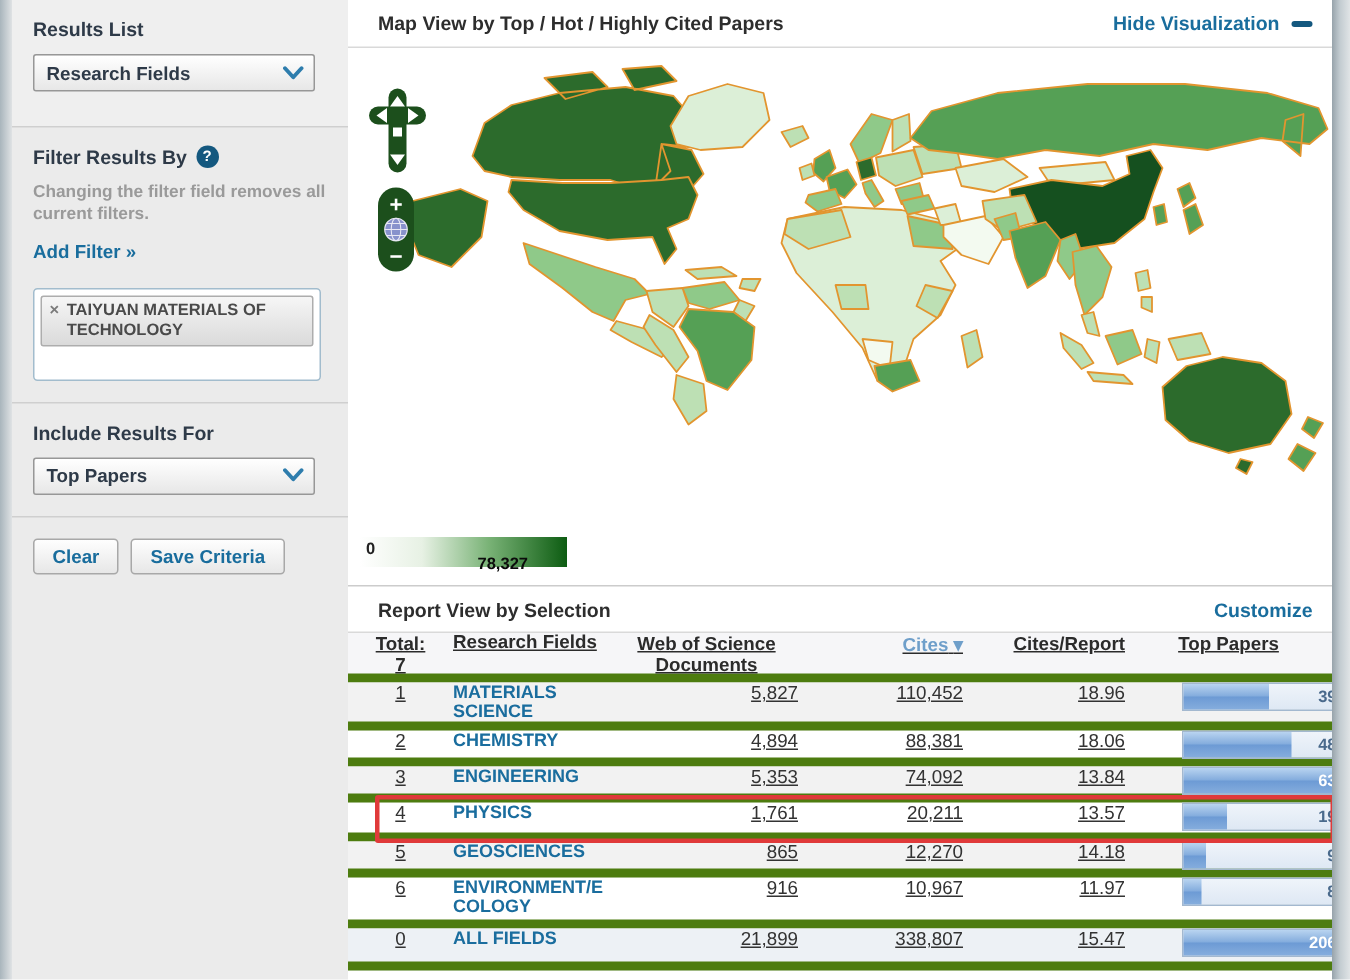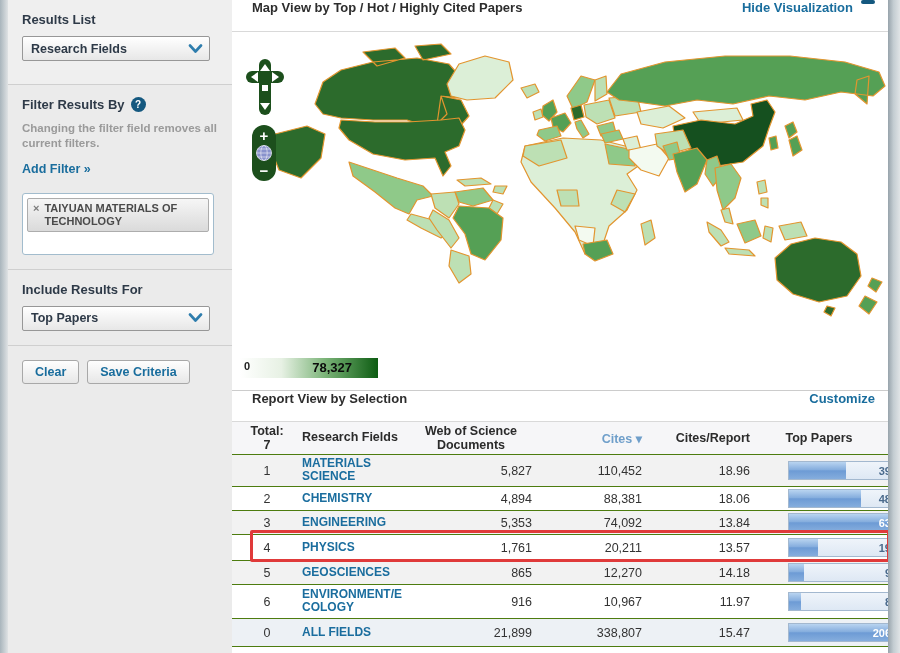--- a/index.html
+++ b/index.html
@@ -25,37 +25,37 @@
   .filter-tag{display:flex;gap:5px;background:linear-gradient(#f6f6f6,#dadada);border:1px solid #adadad;
        border-radius:2px;padding:3px 6px 3px 5px;cursor:pointer;}
   .filter-tag .x{color:#7b7b7b;font-weight:bold;font-size:11px;line-height:1.2;}
   .filter-tag .t{font-size:11px;font-weight:bold;color:#4a4a4a;line-height:1.2;}
   .help{width:15px;height:15px;border-radius:50%;background:#14587f;color:#fff;font-size:10px;font-weight:bold;
        display:inline-flex;align-items:center;justify-content:center;cursor:pointer;}
   .btn{border:1px solid #a8a8a8;border-radius:3px;background:linear-gradient(#fefefe,#e7e7e7);
        padding:4px 12px;font-size:12.5px;font-weight:bold;color:#196d9d;cursor:pointer;font-family:inherit;}
   
   .main{position:absolute;left:232px;top:0;width:656px;height:653px;background:#fff;}
-  .panel-head{height:32px;border-bottom:1px solid #d9d9d9;display:flex;align-items:flex-start;padding:0 13px 0 20px;box-sizing:border-box;}
+  .panel-head{height:32px;border-bottom:1px solid #d9d9d9;display:flex;align-items:center;padding:0 13px 0 20px;box-sizing:border-box;}
   .panel-head .title{flex:1;font-size:13px;font-weight:bold;color:#2d2d2d;}
   .bluelink{font-size:13px;font-weight:bold;color:#196d9d;text-decoration:none;cursor:pointer;}
   .dash{display:inline-block;width:14px;height:4px;background:#14587f;border-radius:2px;margin-left:8px;vertical-align:2px;}
   .map-area{position:relative;height:358px;}
   .world{position:absolute;left:13px;top:10px;width:645px;height:285px;}
   .world path{stroke:#e2952f;stroke-width:1.2;stroke-linejoin:round;}
   .pan{position:absolute;left:14px;top:26px;}
   .zoompill{position:absolute;left:20px;top:92px;}
   .legend{position:absolute;left:8px;top:326px;width:138px;height:20px;
        background:linear-gradient(to right,#ffffff,#e7f1e4 30%,#7ab377 62%,#0d5c12 100%);}
   .legend .lmin{position:absolute;left:4px;top:2px;font-size:11px;font-weight:bold;color:#222;}
-  .legend .lmax{position:absolute;right:26px;top:2px;font-size:13px;font-weight:bold;color:#0b0b0b;}
+  .legend .lmax{position:absolute;right:26px;top:12px;font-size:11px;font-weight:bold;color:#0b0b0b;}
   .report-head{border-top:1px solid #cccccc;}
   
   .rtable{font-size:12.5px;color:#333;}
-  .trow{display:flex;align-items:center;box-sizing:border-box;border-bottom:1px solid #4d7c0f;}
+  .trow{display:flex;align-items:flex-start;box-sizing:border-box;border-bottom:6px solid #4d7c0f;text-decoration:underline;}
   .thead{height:33px;background:#f6f6f8;font-weight:bold;color:#2b2b2b;}
   .c-rank{width:70px;text-align:center;flex-shrink:0;}
   .c-field{width:100px;margin-right:8px;flex-shrink:0;line-height:1.1;}
   .c-docs{width:122px;text-align:right;flex-shrink:0;}
   .c-cites{width:110px;text-align:right;flex-shrink:0;}
   .c-cpp{width:108px;text-align:right;flex-shrink:0;}
   .c-top{flex:1;display:flex;justify-content:flex-end;}
   .thead .c-docs,.thead .c-top{text-align:center;line-height:1.15;}
   .thead .c-docs{display:flex;justify-content:center;}
   .thead .c-docs div{width:100px;}

